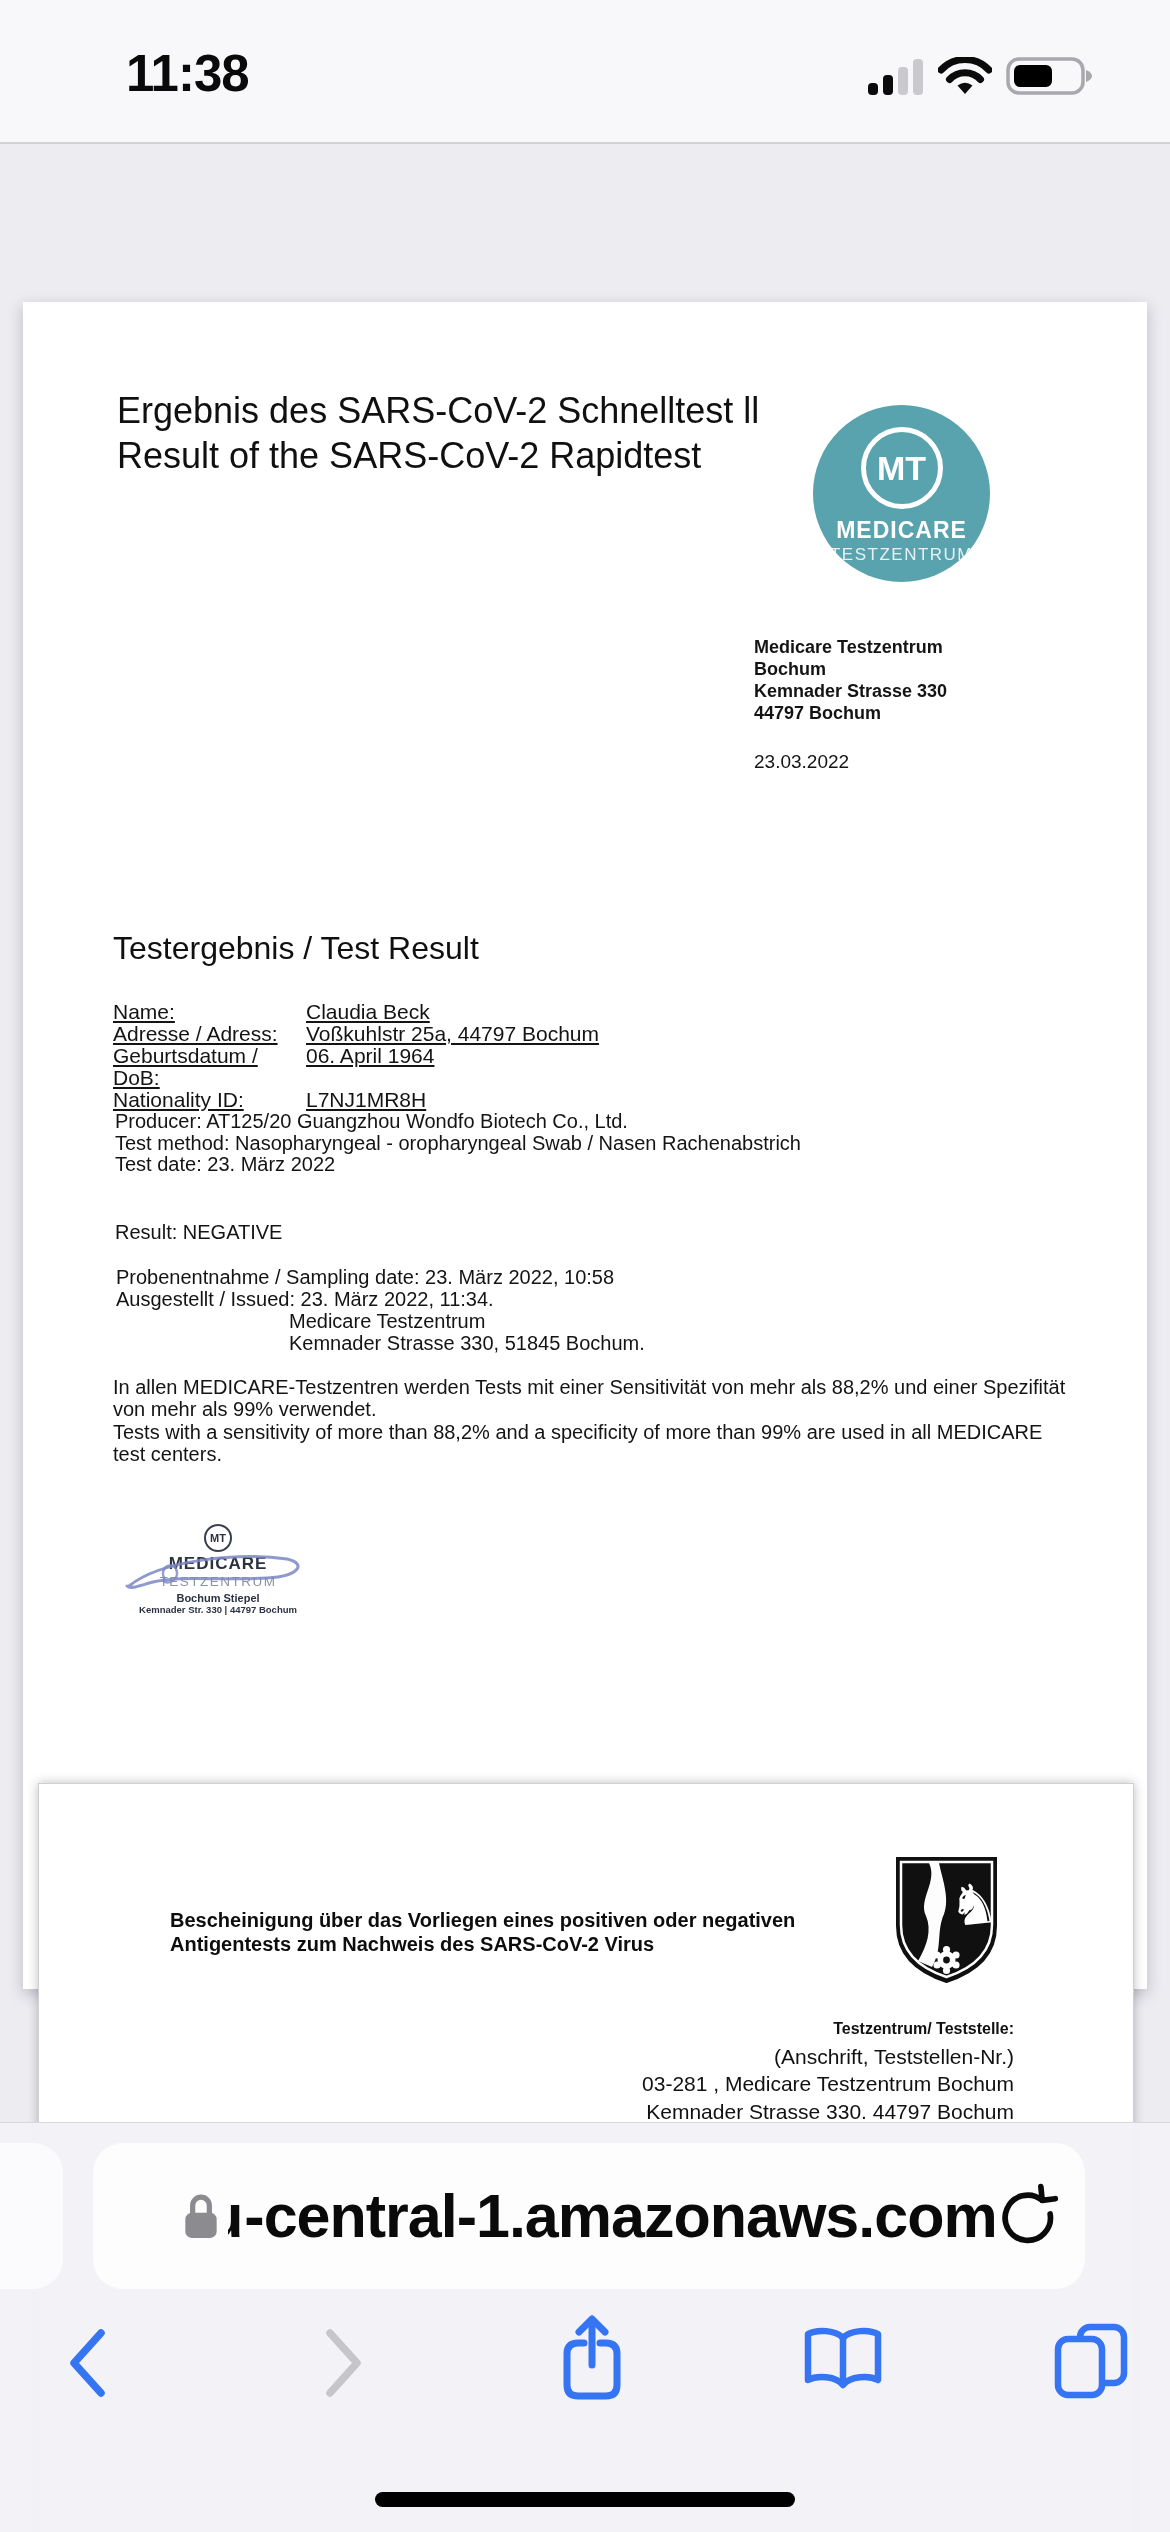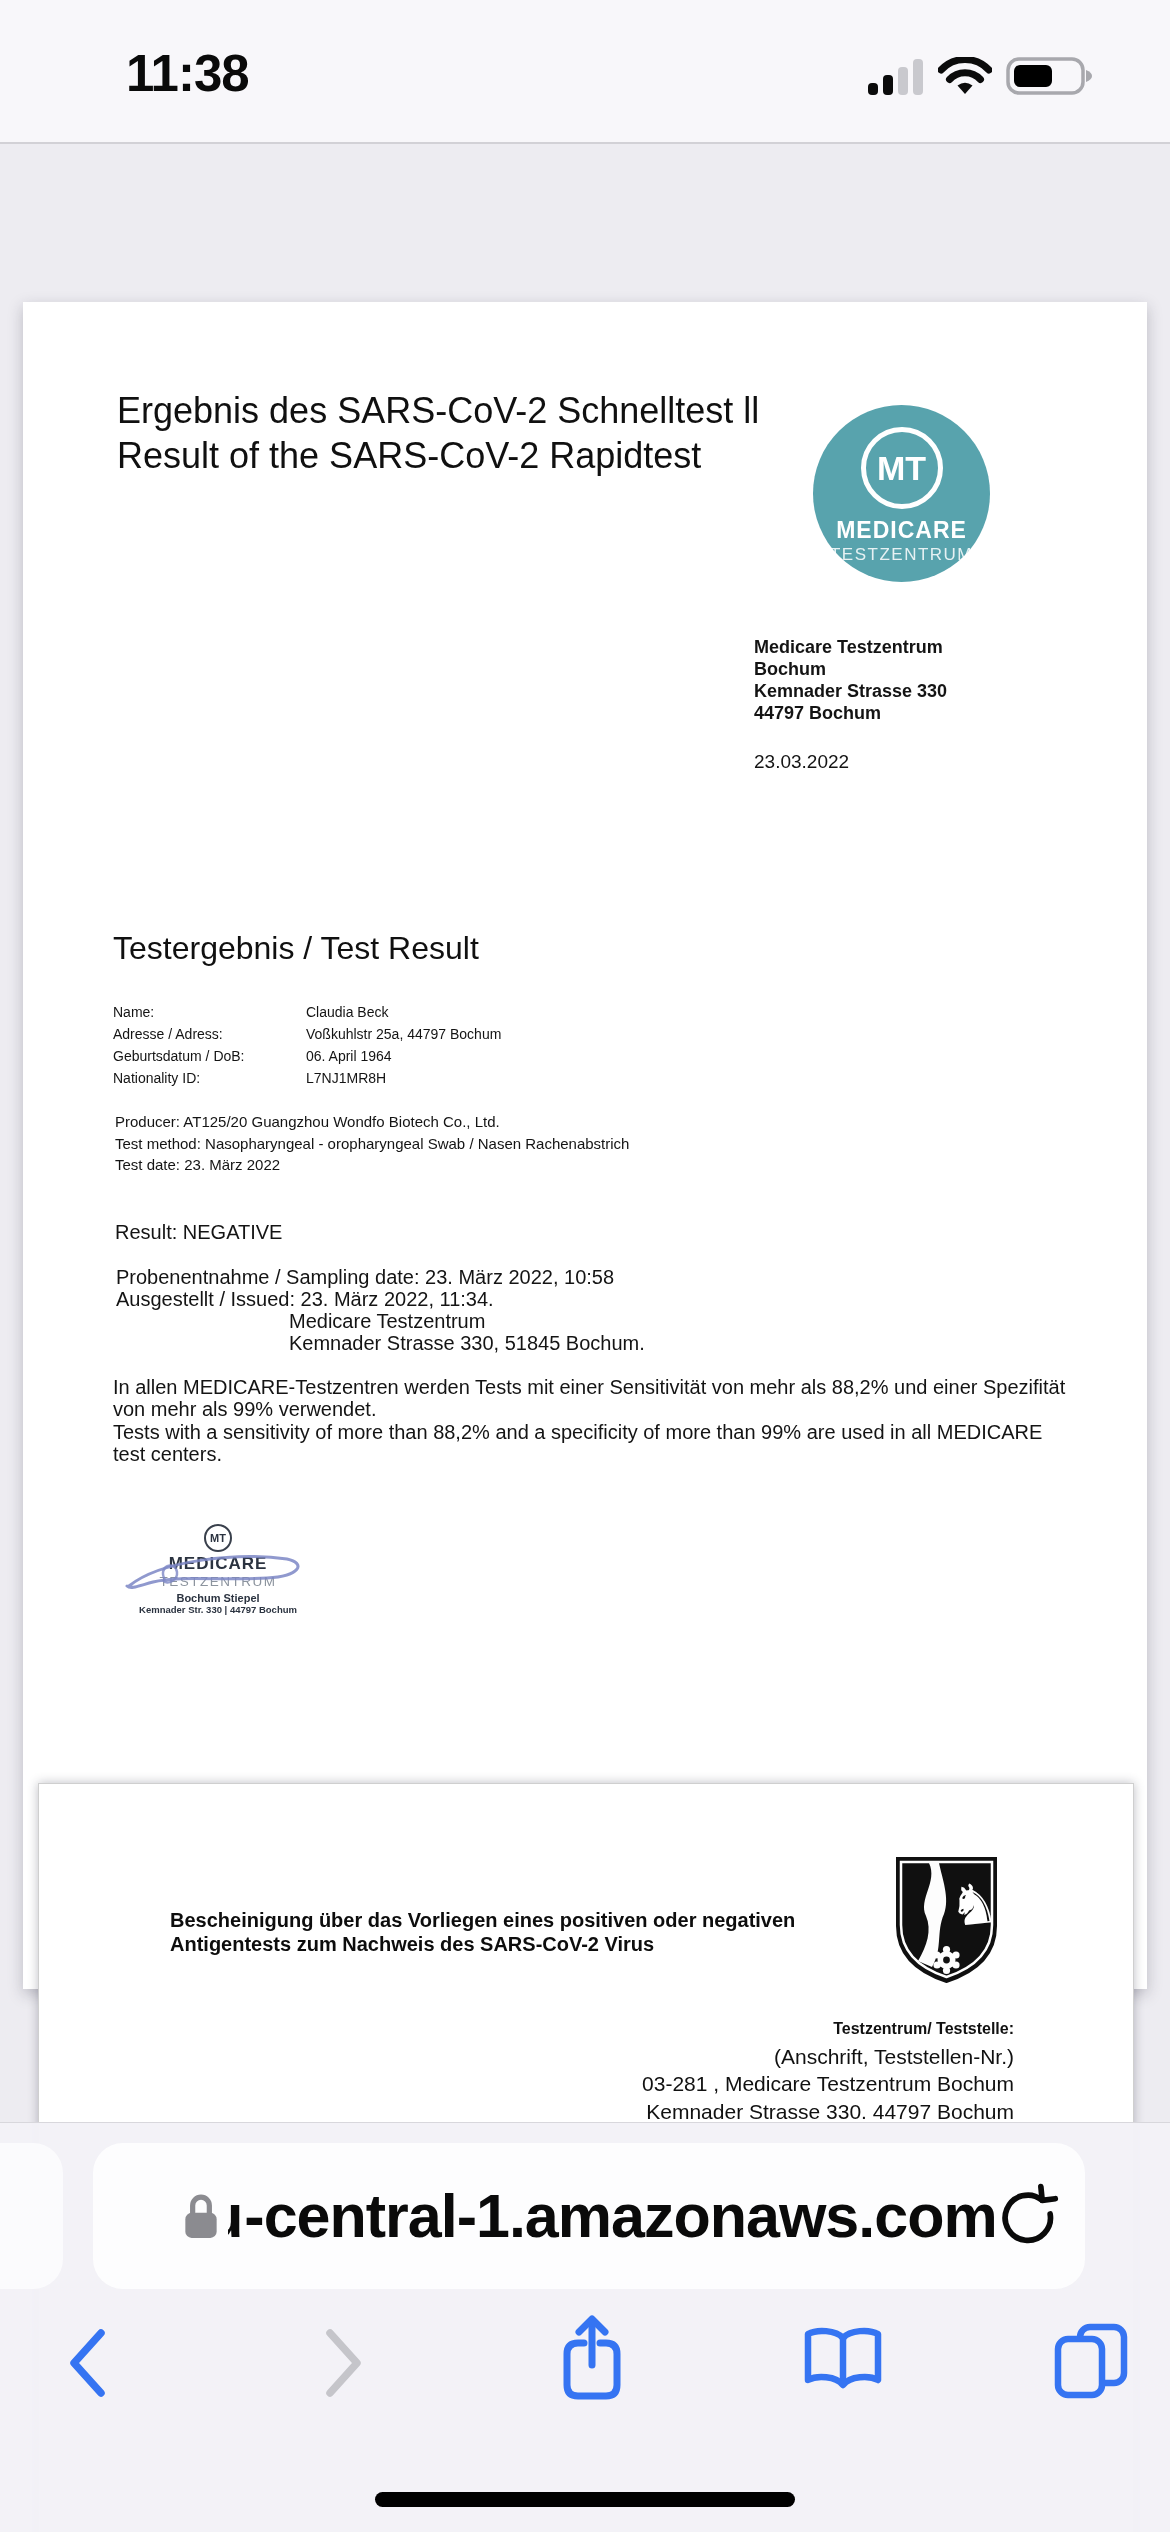--- a/index.html
+++ b/index.html
@@ -21,24 +21,24 @@
   .mt-logo{left:790px;top:103px;width:177px;height:177px;border-radius:50%;background:#58a3ad;display:flex;flex-direction:column;align-items:center;}
   .mt-ring{margin-top:22px;width:72px;height:72px;border:5px solid #fff;border-radius:50%;display:flex;align-items:center;justify-content:center;}
   .mt-ring span{color:#fff;font-size:34px;font-weight:700;letter-spacing:0;}
   .mt-brand{margin-top:8px;color:#fff;font-size:23px;font-weight:700;letter-spacing:1px;}
   .mt-sub{margin-top:1px;color:#ffffffd9;font-size:17px;font-weight:400;letter-spacing:1.5px;}
 
   .issuer{left:731px;top:334px;font-size:18px;font-weight:700;line-height:22px;}
   .doc-date{left:731px;top:449px;font-size:19px;}
 
   .section-heading{left:90px;top:628px;font-size:32px;color:#101010;}
-  .fields{left:90px;top:699px;font-size:14px;line-height:22px;}
+  .fields{left:90px;top:699px;font-size:21px;line-height:22px;text-decoration:underline;}
   .field-row{display:flex;}
   .field-label{width:193px;flex:none;}
-  .test-block{left:92px;top:809px;font-size:15px;line-height:21.5px;}
+  .test-block{left:92px;top:809px;font-size:20px;line-height:21.5px;}
   .result-line{left:92px;top:919px;font-size:20px;}
   .sampling-block{left:93px;top:964px;font-size:20px;line-height:22px;}
   .sampling-indent{padding-left:173px;}
   .disclaimer{left:90px;top:1074px;font-size:20px;line-height:22.3px;}
 
   
   .stamp{left:100px;top:1222px;width:190px;display:flex;flex-direction:column;align-items:center;color:#2b3340;}
   .stamp-ring{width:24px;height:24px;border:2.5px solid #39404c;border-radius:50%;display:flex;align-items:center;justify-content:center;}
   .stamp-ring span{font-size:11px;font-weight:700;}
   .stamp-brand{margin-top:2px;font-size:17px;font-weight:700;letter-spacing:1px;}

